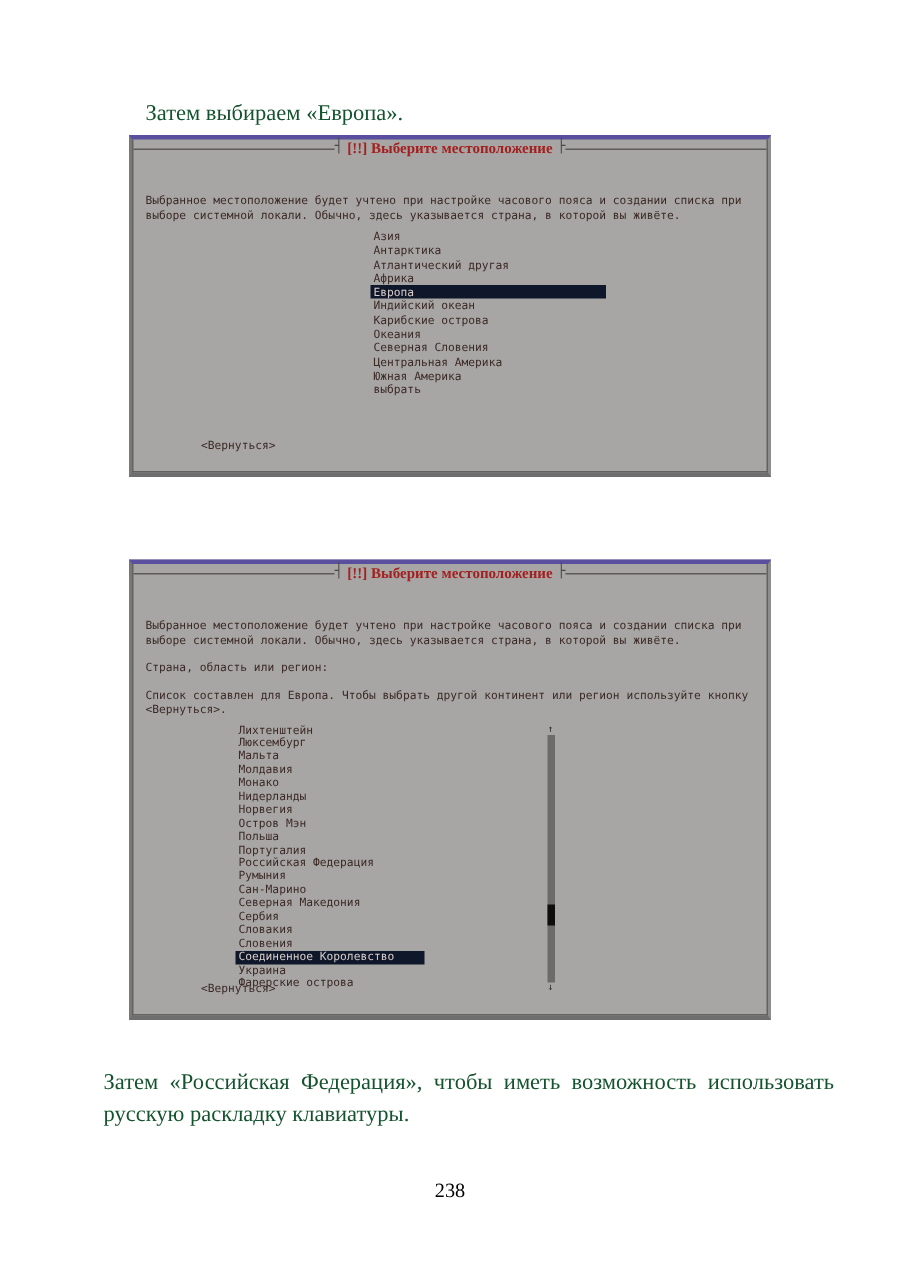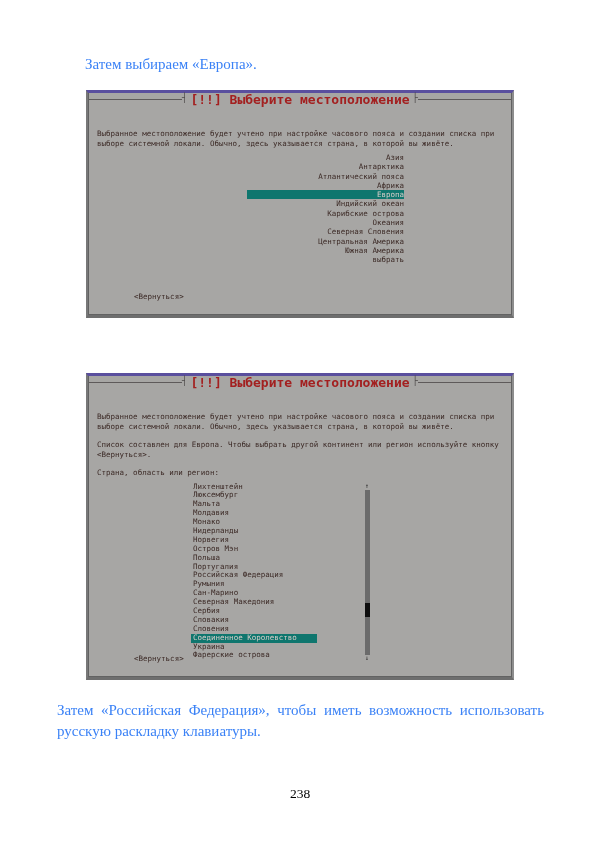--- a/index.html
+++ b/index.html
@@ -1,22 +1,22 @@
 <!DOCTYPE html>
 <html><head>
 <meta charset="utf-8">
 <style>
   html,body{margin:0;padding:0;background:#e8e8e8;}
   .page{
     position:relative;width:600px;height:849px;background:#ffffff;
     font-family:"Liberation Serif", serif;overflow:hidden;margin:0 auto;
   }
   .para{
-    position:absolute;left:57px;width:487px;margin:0;
-    font-size:15px;line-height:21px;color:#3b82f6;
+    position:absolute;left:57px;width:487px;margin:12px;
+    font-size:15px;line-height:21px;color:#14532d;
   }
   .indent{text-indent:28px;}
   .justify{text-align:justify;}
   .pageno{
     position:absolute;left:0;top:786px;width:100%;text-align:center;
     font-size:13.5px;color:#000000;
   }
 
   
   .shot{
@@ -28,32 +28,32 @@
     font-family:"DejaVu Sans Mono", monospace;
     color:#3c2a26;
   }
   .shot1{top:90px;height:222px;}
   .shot2{top:373px;height:301px;}
   .dialog{position:absolute;inset:0;
     border-left:1px solid #626262;border-right:1px solid #626262;border-bottom:1px solid #626262;}
   .titlebar{display:flex;align-items:center;height:11px;margin-top:1px;}
   .hline{flex:1;height:1px;background:#5e5a5a;}
   .tbracket{color:#4e4a4a;font-size:9px;line-height:9px;transform:translateY(-1px);}
-  .ttext{color:#a32020;font-weight:bold;font-size:13px;letter-spacing:0;padding:0 3px;white-space:nowrap;}
+  .ttext{color:#a32020;font-weight:bold;font-size:10px;letter-spacing:0;padding:0 3px;white-space:nowrap;font-family:Liberation Serif, serif;}
   .tui-text{
     font-size:7.5px;line-height:9.5px;letter-spacing:0;
     margin:0 8px;width:408px;color:#3c2a26;
   }
   .mt1{margin-top:24px;} .mt2{margin-top:9px;}
   .tui-list{margin-top:5px;font-size:7.5px;}
   .tui-row{line-height:9.3px;height:9.3px;white-space:nowrap;padding-left:2px;}
   .shot2 .tui-row{line-height:8.9px;height:8.9px;}
-  .tui-row.sel{background:#0f766e;color:#d8cdc9;}
-  .list1{margin-left:158px;width:157px;text-align:right;}
-  .list2{margin-left:102px;width:126px;}
+  .tui-row.sel{background:#0f172a;color:#d8cdc9;}
+  .list1{margin-left:158px;width:157px;}
+  .list2{margin-left:68px;width:126px;}
   .listwrap{position:relative;}
   .tui-btn{
     position:absolute;left:10px;bottom:13px;
     font-size:7.5px;color:#3c2a26;white-space:nowrap;margin-left:35px;
   }
   
   .sbar{position:absolute;left:274px;top:1px;height:177px;width:8px;
     display:flex;flex-direction:column;align-items:center;}
   .sarrow{font-size:6.5px;line-height:5px;height:5px;color:#2b2b2b;}
   .strack{flex:1;width:5px;background:#6b6b6b;position:relative;margin:1px 0;}
@@ -72,21 +72,21 @@
         <span class="hline"></span>
         <span class="tbracket">┤</span>
         <span class="ttext">[!!] Выберите местоположение</span>
         <span class="tbracket">├</span>
         <span class="hline"></span>
       </div>
       <div class="tui-text mt1">Выбранное местоположение будет учтено при настройке часового пояса и создании списка при выборе системной локали. Обычно, здесь указывается страна, в которой вы живёте.</div>
       <div class="tui-list list1">
           <div class="tui-row">Азия</div>
           <div class="tui-row">Антарктика</div>
-          <div class="tui-row">Атлантический пояса</div>
+          <div class="tui-row">Атлантический другая</div>
           <div class="tui-row">Африка</div>
           <div class="tui-row sel">Европа</div>
           <div class="tui-row">Индийский океан</div>
           <div class="tui-row">Карибские острова</div>
           <div class="tui-row">Океания</div>
           <div class="tui-row">Северная Словения</div>
           <div class="tui-row">Центральная Америка</div>
           <div class="tui-row">Южная Америка</div>
           <div class="tui-row">выбрать</div>
         </div>
@@ -98,22 +98,22 @@
   <div class="shot shot2">
     <div class="dialog">
       <div class="titlebar">
         <span class="hline"></span>
         <span class="tbracket">┤</span>
         <span class="ttext">[!!] Выберите местоположение</span>
         <span class="tbracket">├</span>
         <span class="hline"></span>
       </div>
       <div class="tui-text mt1">Выбранное местоположение будет учтено при настройке часового пояса и создании списка при выборе системной локали. Обычно, здесь указывается страна, в которой вы живёте.</div>
+      <div class="tui-text mt2">Страна, область или регион:</div>
       <div class="tui-text mt2">Список составлен для Европа. Чтобы выбрать другой континент или регион используйте кнопку &lt;Вернуться&gt;.</div>
-      <div class="tui-text mt2">Страна, область или регион:</div>
       <div class="listwrap">
         <div class="tui-list list2">
             <div class="tui-row">Лихтенштейн</div>
             <div class="tui-row">Люксембург</div>
             <div class="tui-row">Мальта</div>
             <div class="tui-row">Молдавия</div>
             <div class="tui-row">Монако</div>
             <div class="tui-row">Нидерланды</div>
             <div class="tui-row">Норвегия</div>
             <div class="tui-row">Остров Мэн</div>

